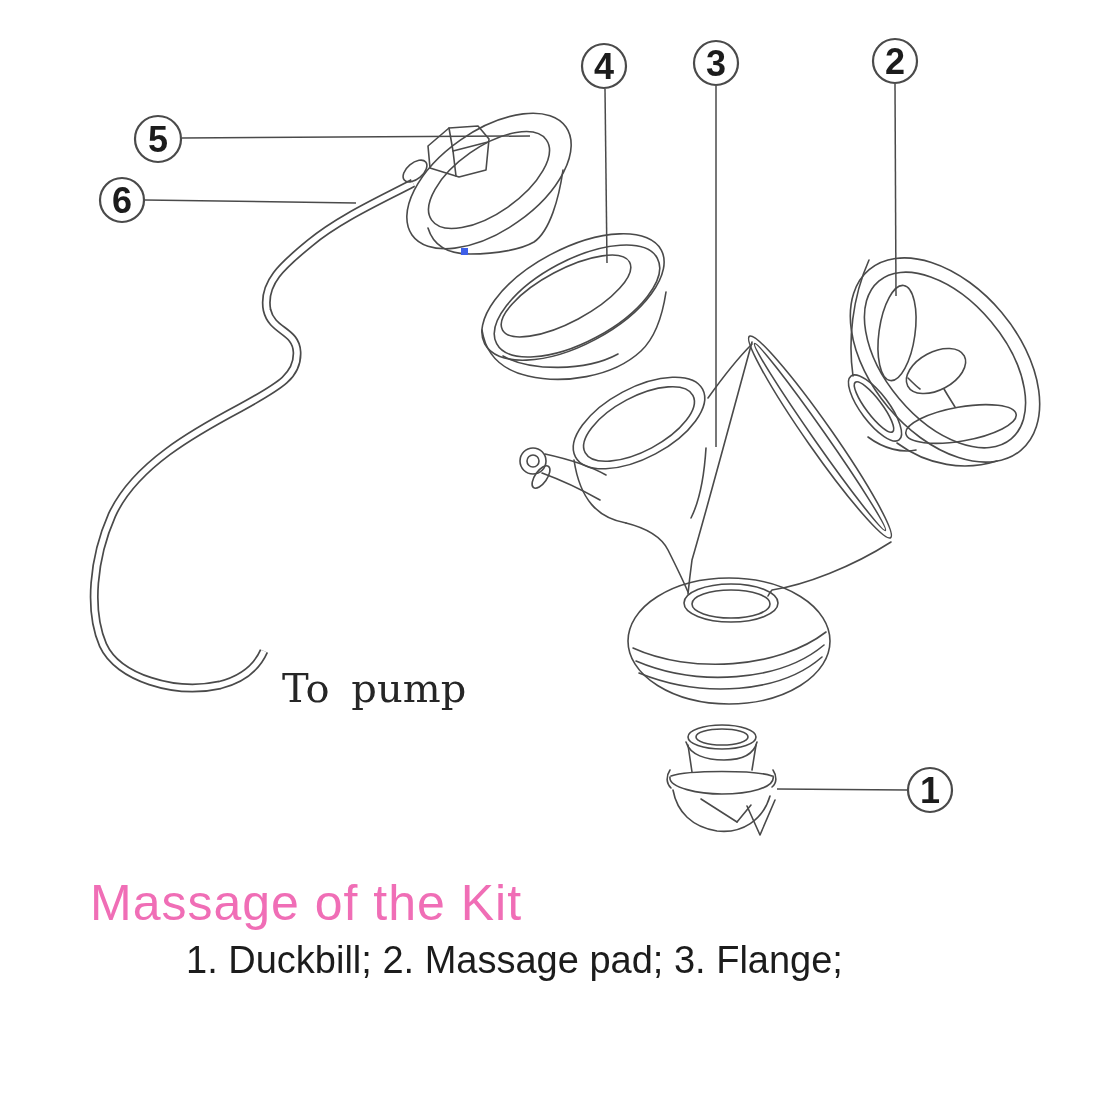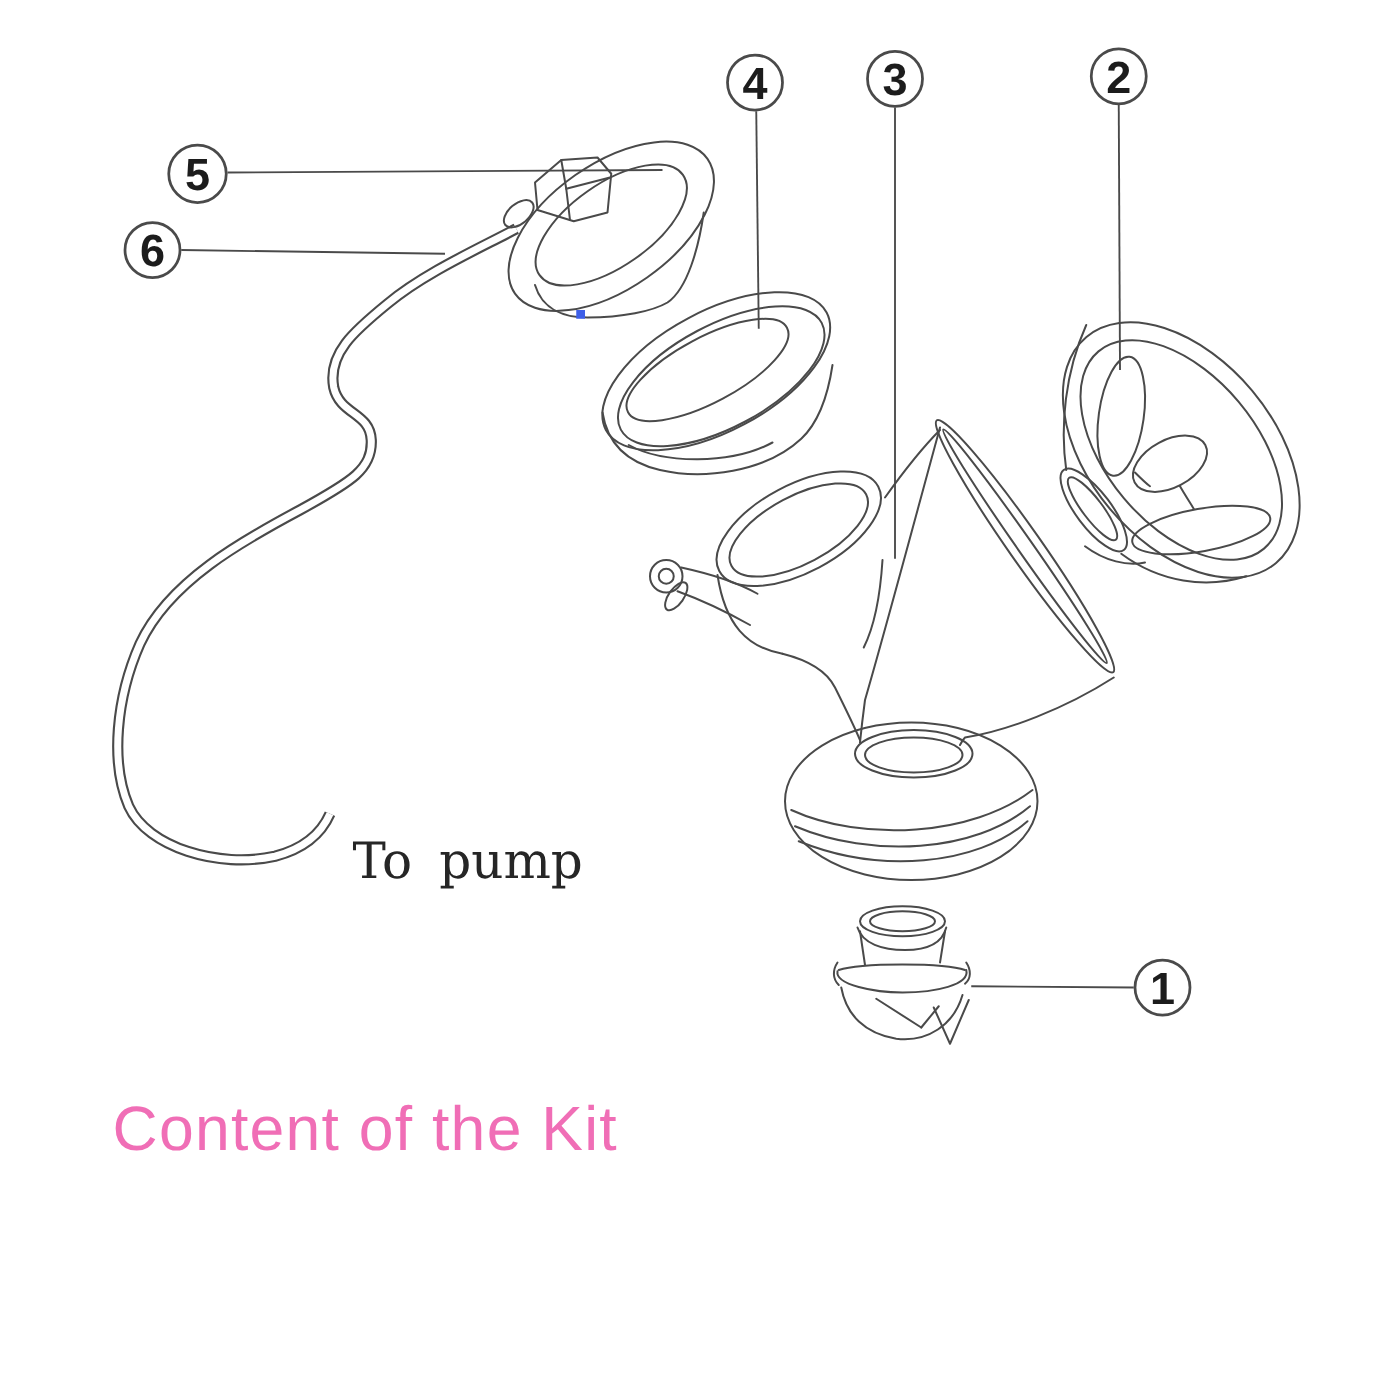--- a/index.html
+++ b/index.html
@@ -155,15 +155,16 @@
       <text x="158" y="152">5</text>
     </g>
     <g class="callout">
       <circle cx="122" cy="200" r="22"></circle>
       <text x="122" y="213">6</text>
     </g>
 
     <text class="topump" x="282" y="702">To pump</text>
   </svg>
 
-  <div class="heading">Content of the Kit</div>
+  <div class="heading">Massage of the Kit</div>
+  <div class="kitline" id="kit-line-1">1. Duckbill; 2. Massage pad; 3. Flange;</div>
 
 </div>
 
 </body></html>

